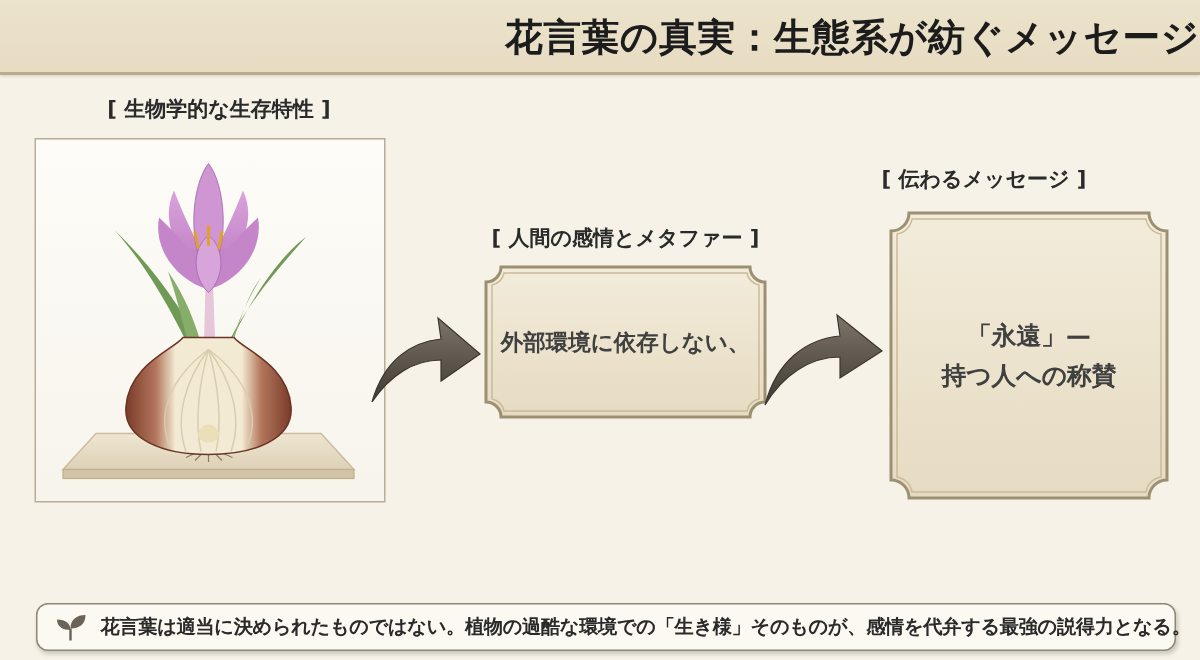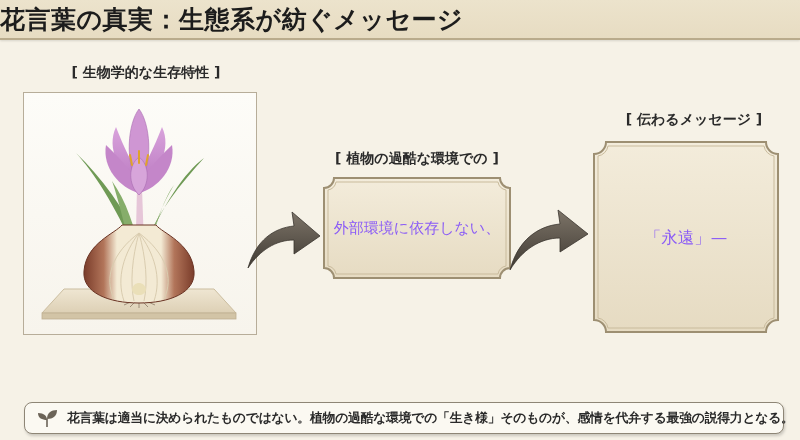--- a/index.html
+++ b/index.html
@@ -4,25 +4,25 @@
   <style>
     * { box-sizing: border-box; margin: 0; padding: 0; }
     html, body { width: 800px; height: 440px; overflow: hidden; }
     body {
       position: relative;
       background: #f6f2e7;
       font-family: "DejaVu Sans", "Liberation Sans", sans-serif;
       color: #222;
     }
     .header {
-      position: absolute; left: 0; top: 0; width: 800px; height: 40px;
+      position: absolute; left: 0; top: 0; width: 800px; height: 50px;
       background: linear-gradient(180deg, #ece3cc 0%, #e7dcc2 100%);
       border-bottom: 2px solid #b9ab8c;
       box-shadow: 0 1px 2px rgba(0,0,0,0.12);
-      display: flex; align-items: center; justify-content: flex-start;
+      display: flex; align-items: center; justify-content: flex-end;
     }
     .header h1 {
       font-family: "DejaVu Sans", sans-serif;
       font-size: 25px; font-weight: bold; letter-spacing: 0.5px;
       color: #1c1c1c;
     }
     .section-label {
       position: absolute;
       font-size: 14px; font-weight: bold; color: #2a2a2a;
       white-space: nowrap; text-align: center;
@@ -38,21 +38,21 @@
       position: absolute; left: 8px; top: 344px; width: 265px;
       font-size: 13.5px; font-weight: bold; line-height: 22px; color: #2a2a2a;
       text-align: center;
     }
     
     .arrow { position: absolute; }
     
     .orn-box {
       position: absolute;
       display: flex; align-items: center; justify-content: center;
-      text-align: center; font-weight: normal; color: #8b5cf6;
+      text-align: center; font-weight: bold; color: #404040;
     }
     .orn-box svg.frame { position: absolute; left: 0; top: 0; }
     .orn-box .text { position: relative; z-index: 1; }
     .mid-box { left: 322px; top: 176px; width: 190px; height: 104px; }
     .mid-box .text { font-size: 15px; line-height: 24px; }
     .right-box { left: 592px; top: 140px; width: 188px; height: 194px; }
     .right-box .text { font-size: 16.5px; line-height: 27px; }
     
     .callout {
       position: absolute; left: 24px; top: 402px; width: 760px; height: 32px;
@@ -149,21 +149,21 @@
 <svg class="arrow" style="left:244px; top:200px;" width="80" height="70" viewBox="0 0 80 70">
   <defs>
     <linearGradient id="arrG1" x1="0" y1="0" x2="0" y2="1">
       <stop offset="0" stop-color="#7d7468"></stop>
       <stop offset="1" stop-color="#3f3a33"></stop>
     </linearGradient>
   </defs>
   <path d="M4,68 C12,40 30,28 50,26 L48,12 L76,36 L50,54 L50,40 C32,40 16,50 4,68 Z" fill="url(#arrG1)" stroke="#3a352f" stroke-width="0.8"></path>
 </svg>
 
-<div class="section-label" style="left:312px; top:150px; width:210px;">[ 植物の過酷な環境での ]</div>
+<div class="section-label" style="left:312px; top:150px; width:210px;">[ 人間の感情とメタファー ]</div>
 
 <div class="orn-box mid-box">
   <svg class="frame" width="190" height="104" viewBox="0 0 190 104">
     <defs>
       <linearGradient id="boxG" x1="0" y1="0" x2="0" y2="1">
         <stop offset="0" stop-color="#f3ecdb"></stop>
         <stop offset="1" stop-color="#e6dbc2"></stop>
       </linearGradient>
     </defs>
     <path d="M12,2 L178,2 A10,10 0 0 0 188,12 L188,92 A10,10 0 0 0 178,102 L12,102 A10,10 0 0 0 2,92 L2,12 A10,10 0 0 0 12,2 Z" fill="url(#boxG)" stroke="#9d8f72" stroke-width="2"></path>
@@ -177,35 +177,36 @@
 <svg class="arrow" style="left:506px; top:200px;" width="84" height="72" viewBox="0 0 84 72">
   <defs>
     <linearGradient id="arrG2" x1="0" y1="0" x2="0" y2="1">
       <stop offset="0" stop-color="#7d7468"></stop>
       <stop offset="1" stop-color="#3f3a33"></stop>
     </linearGradient>
   </defs>
   <path d="M4,70 C12,40 32,26 54,24 L52,10 L82,34 L54,52 L54,38 C34,38 16,50 4,70 Z" fill="url(#arrG2)" stroke="#3a352f" stroke-width="0.8"></path>
 </svg>
 
-<div class="section-label" style="left:600px; top:111px; width:188px;">[ 伝わるメッセージ ]</div>
+<div class="section-label" style="left:562px; top:111px; width:188px;">[ 伝わるメッセージ ]</div>
 
 <div class="orn-box right-box">
   <svg class="frame" width="188" height="194" viewBox="0 0 188 194">
     <defs>
       <linearGradient id="boxG2" x1="0" y1="0" x2="0" y2="1">
         <stop offset="0" stop-color="#f3ecdb"></stop>
         <stop offset="1" stop-color="#e6dbc2"></stop>
       </linearGradient>
     </defs>
     <path d="M14,2 L174,2 A12,12 0 0 0 186,14 L186,180 A12,12 0 0 0 174,192 L14,192 A12,12 0 0 0 2,180 L2,14 A12,12 0 0 0 14,2 Z" fill="url(#boxG2)" stroke="#9d8f72" stroke-width="2"></path>
     <path d="M16,6 L172,6 A12,12 0 0 0 182,16 L182,178 A12,12 0 0 0 172,188 L16,188 A12,12 0 0 0 6,178 L6,16 A12,12 0 0 0 16,6 Z" fill="none" stroke="#c9bb9c" stroke-width="1"></path>
   </svg>
   <div class="text">
     <div>「永遠」—</div>
+    <div>持つ人への称賛</div>
   </div>
 </div>
 
 <svg class="callout-notch" style="left:74px; top:389px;" width="24" height="16" viewBox="0 0 24 16">
   <path d="M0,15 L12,1 L24,15" fill="#fbf9f2" stroke="#8e8676" stroke-width="1.5"></path>
 </svg>
 <div class="callout">
   <svg class="leaf" viewBox="0 0 24 20">
     <path d="M12,19 L12,11" stroke="#6b6357" stroke-width="1.6" fill="none"></path>
     <path d="M12,11 C12,5 16,2 22,2 C22,8 18,11 12,11 Z" fill="#6b6357"></path>

